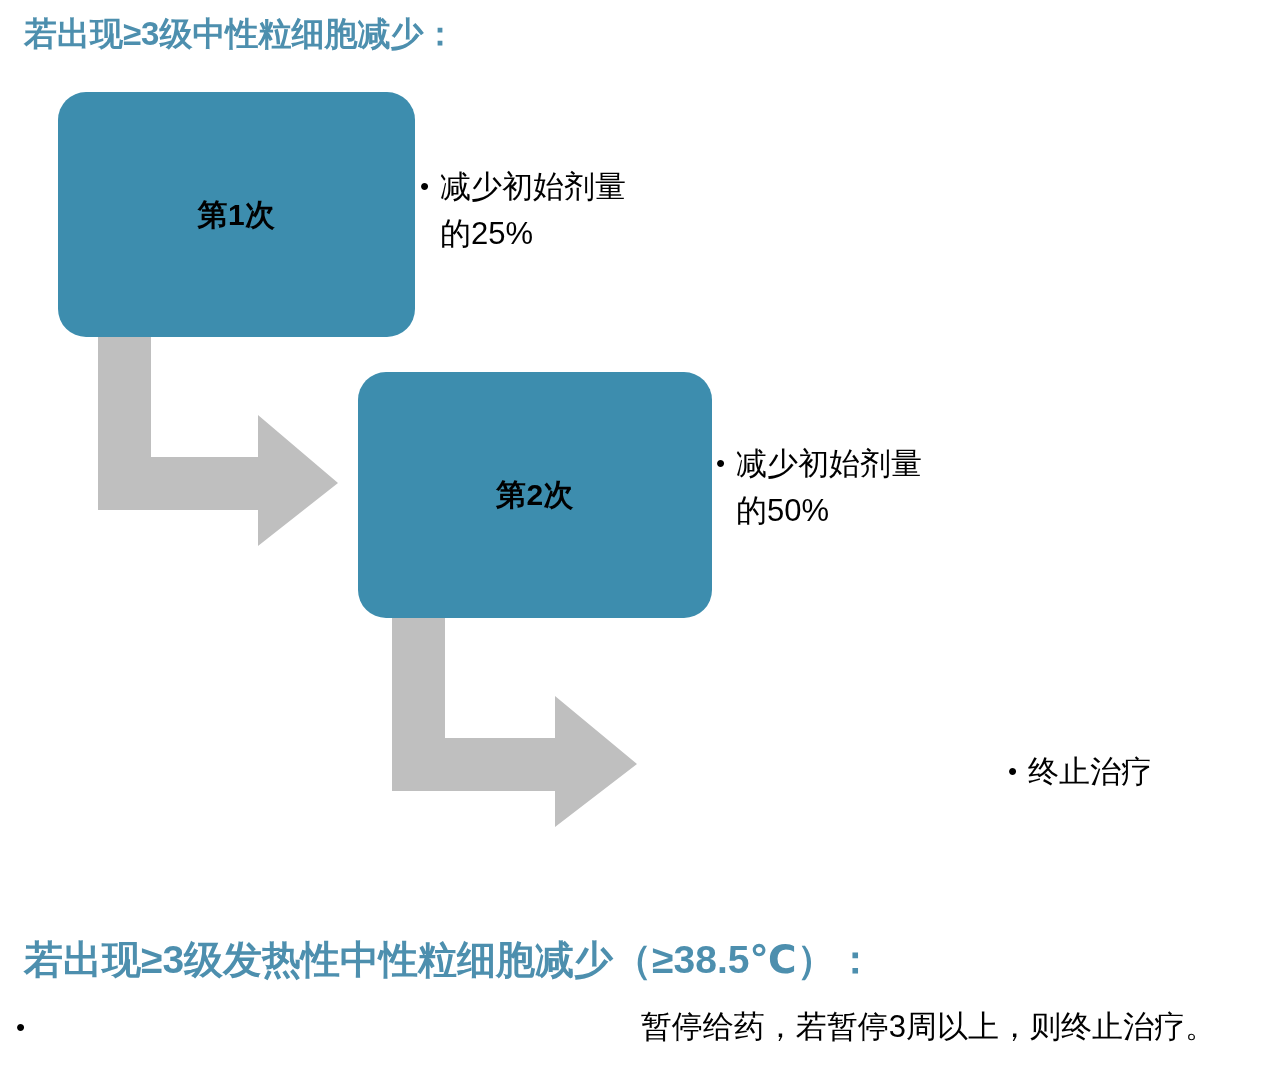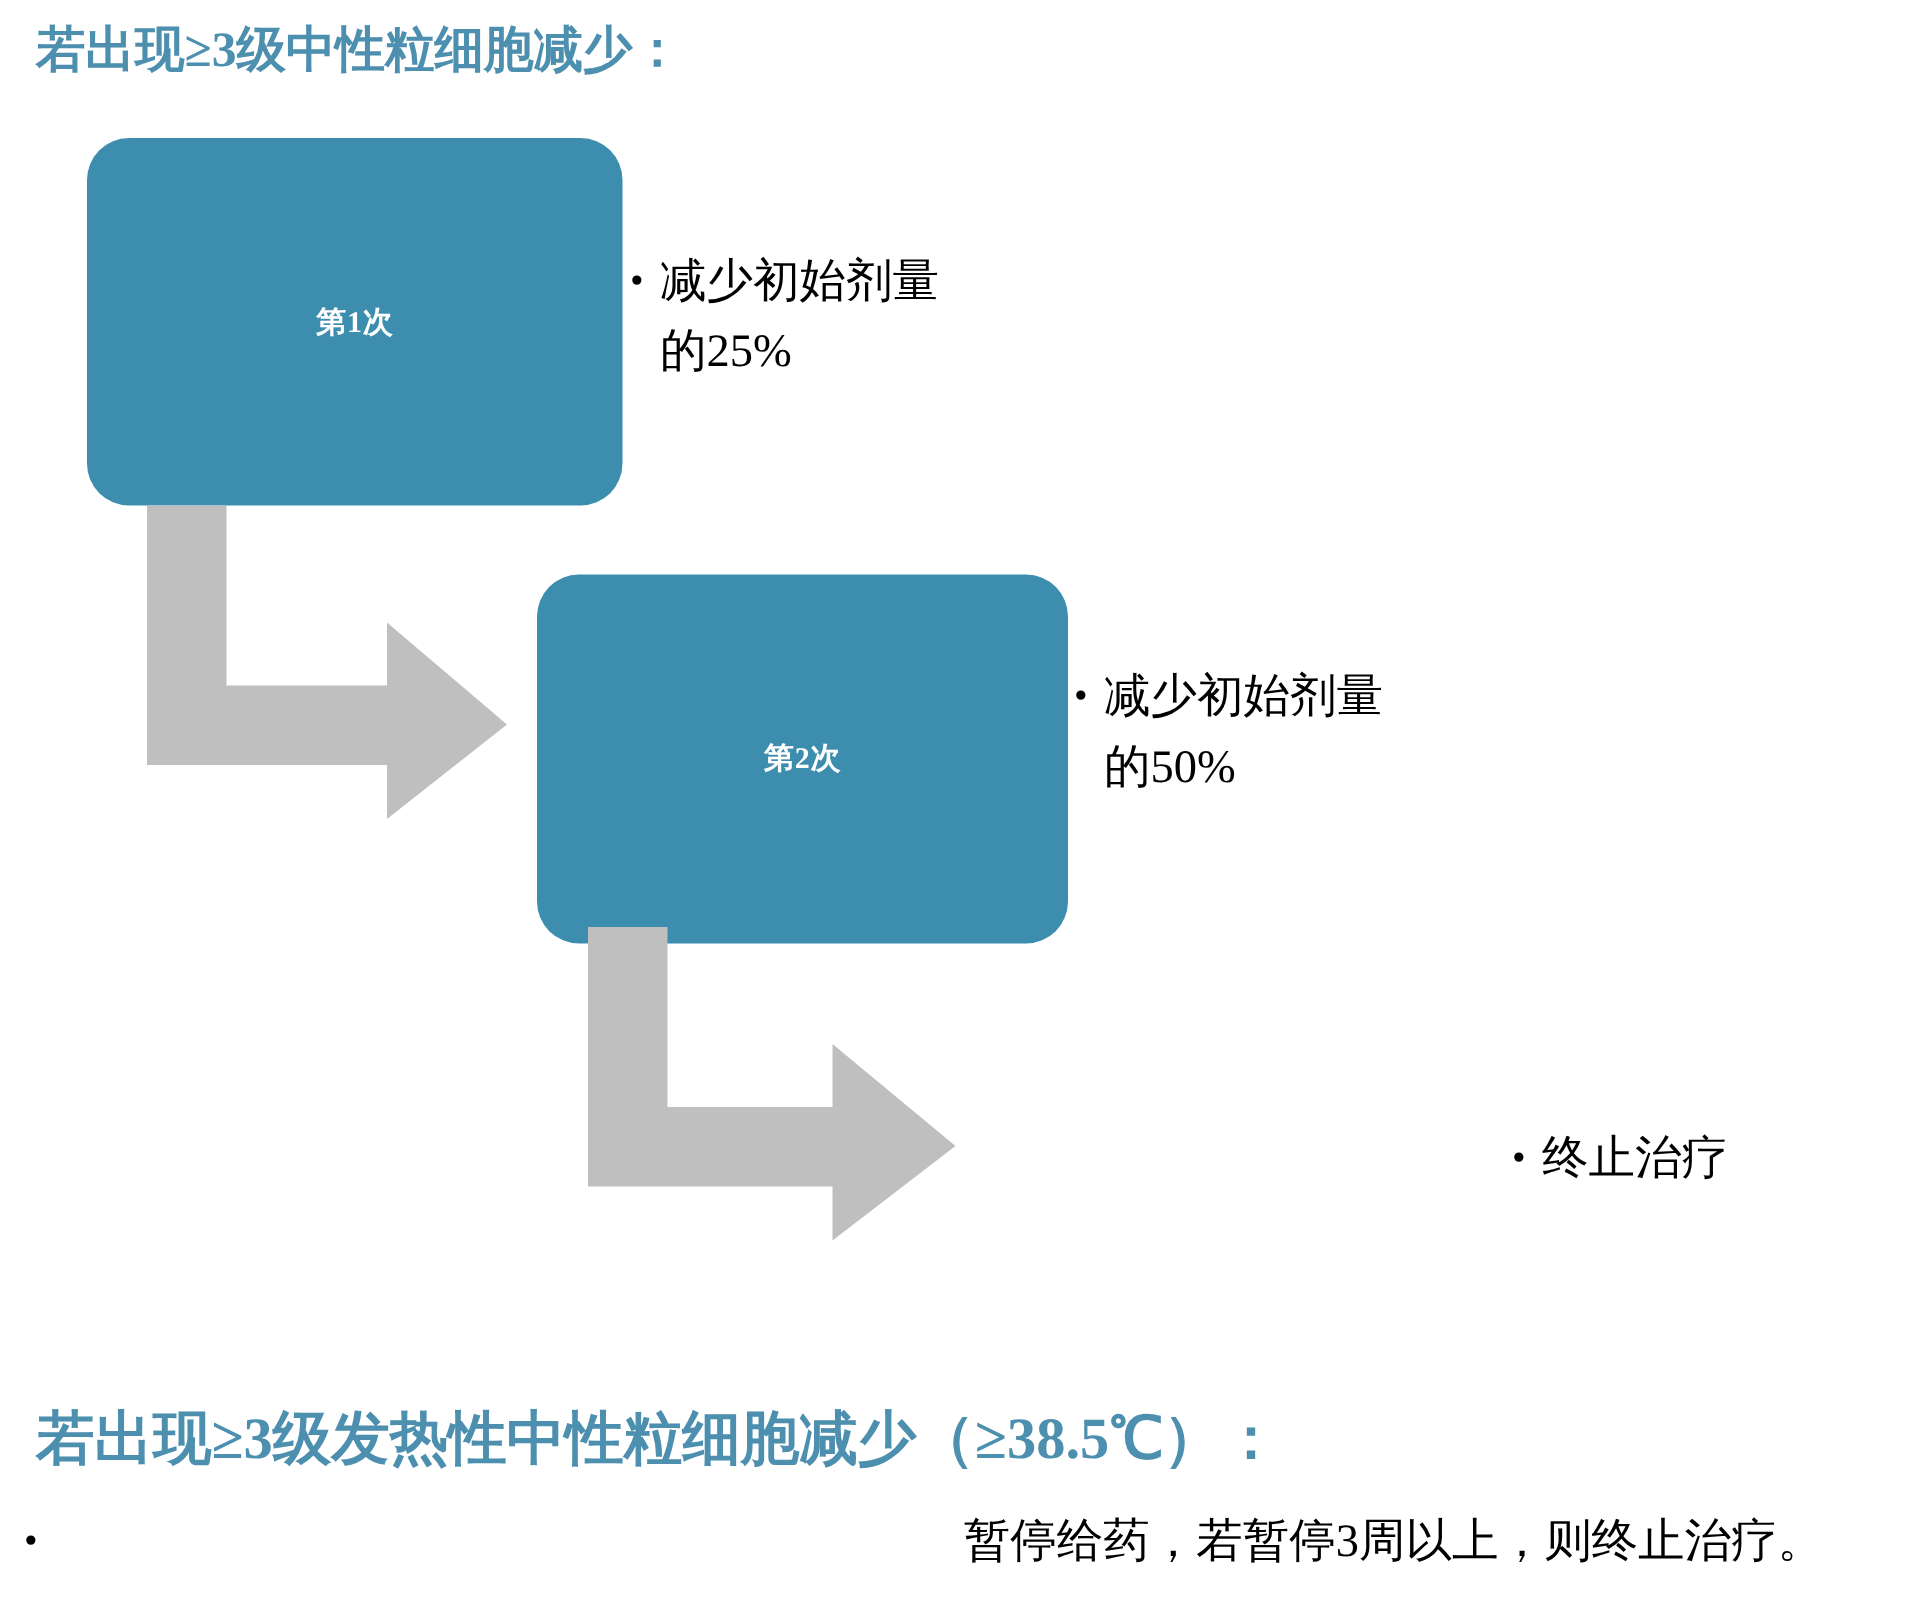--- a/index.html
+++ b/index.html
@@ -15,21 +15,20 @@
     font-family: "Liberation Sans", "DejaVu Sans", sans-serif;
     -webkit-font-smoothing: antialiased;
   }
 
   .slide {
     position: absolute;
     left: 0; top: 0;
     width: 1038px;
     height: 1078px;
     background: #ffffff;
-    font-family: Liberation Serif, serif;
   }
 
   
   .section-heading {
     position: absolute;
     font-weight: bold;
     color: #4d8fae;
     letter-spacing: 0px;
     white-space: nowrap;
   }
@@ -49,28 +48,28 @@
   
   .process-box {
     position: absolute;
     background: #3d8dae;
     border-radius: 28px;
     display: flex;
     align-items: center;
     justify-content: center;
   }
   .process-box-label {
-    color: #ffffff;
-    font-size: 20px;
+    color: #000000;
+    font-size: 30px;
     font-weight: bold;
     line-height: 1;
     letter-spacing: 0.5px;
   }
   #box-1 { left: 58px;  top: 92px;  width: 357px; height: 245px; }
-  #box-2 { left: 358px; top: 372px; width: 354px; height: 246px; margin-top: 11px; }
+  #box-2 { left: 358px; top: 372px; width: 354px; height: 246px; }
   #box-3 { left: 653px; top: 652px; width: 355px; height: 246px; }
 
   
   .bent-arrow {
     position: absolute;
   }
   .bent-arrow svg { display: block; }
   #arrow-1 { left: 98px;  top: 337px; width: 240px; height: 209px; }
   #arrow-2 { left: 392px; top: 618px; width: 245px; height: 209px; }
 

